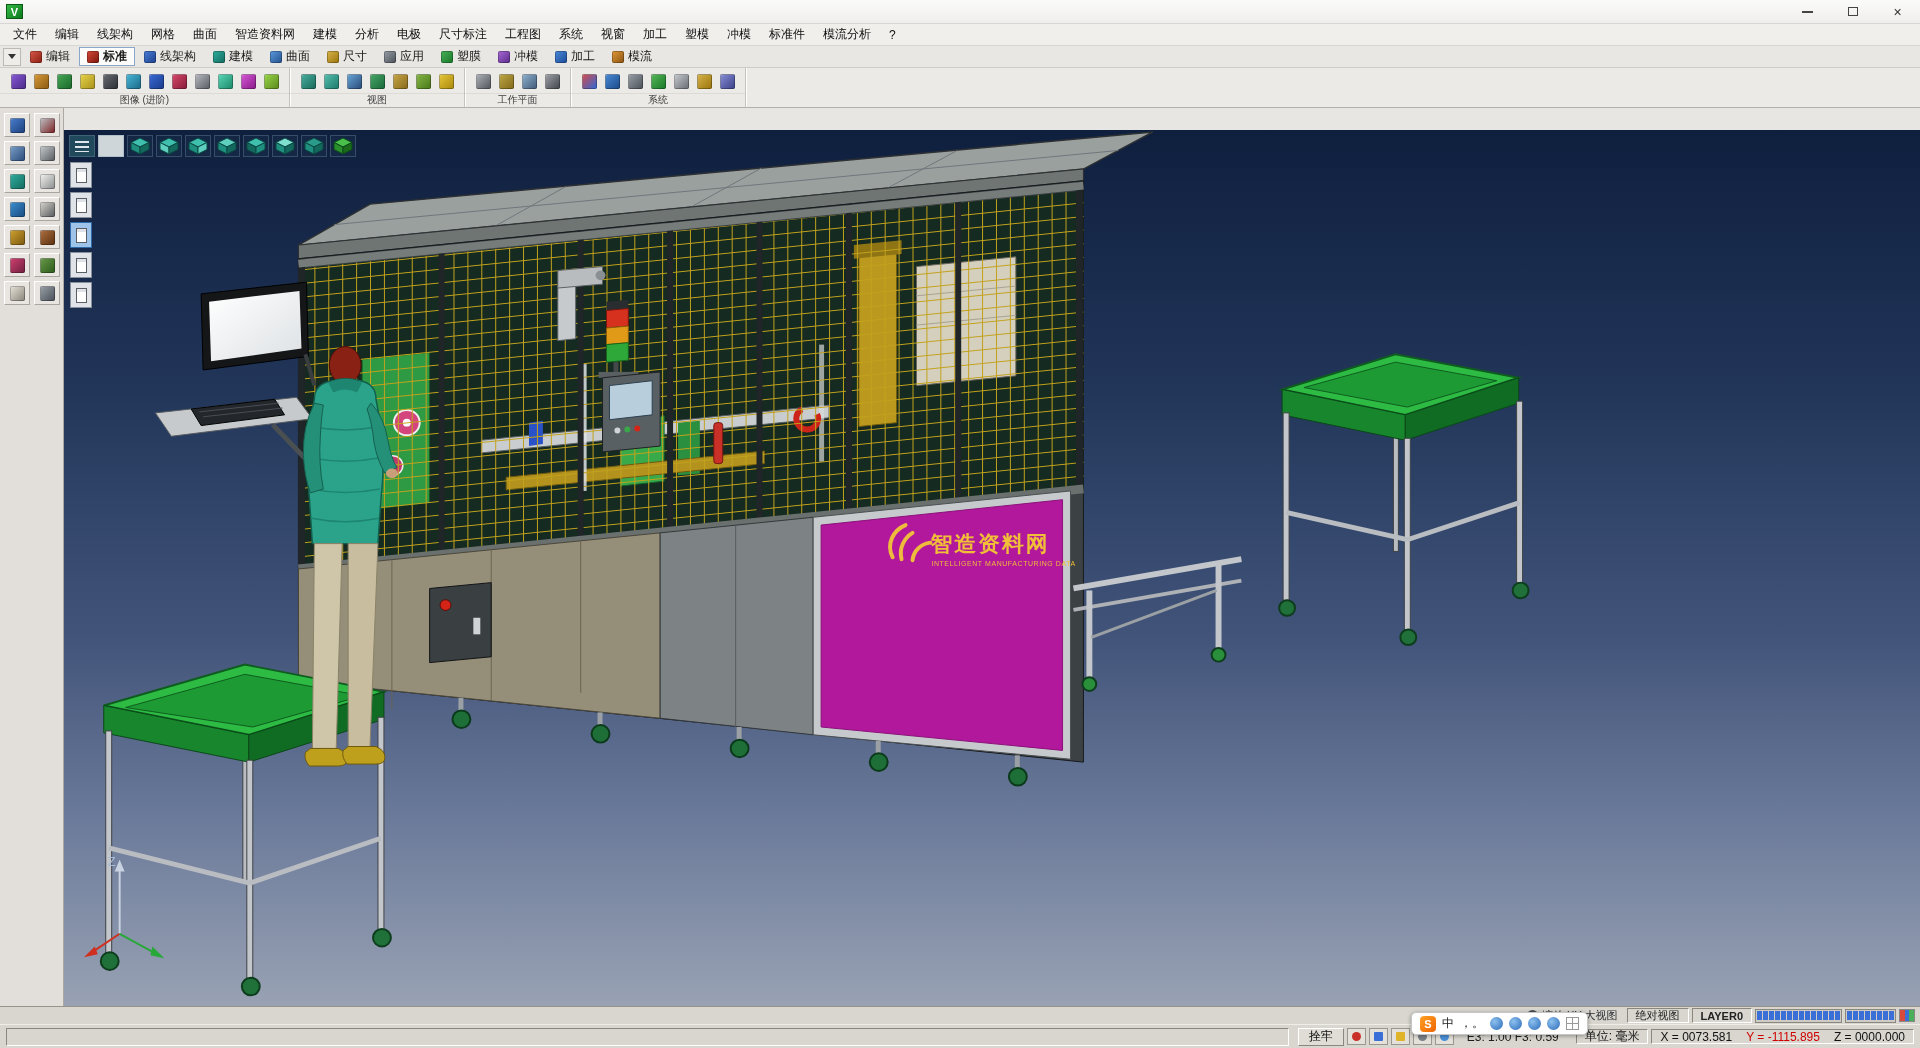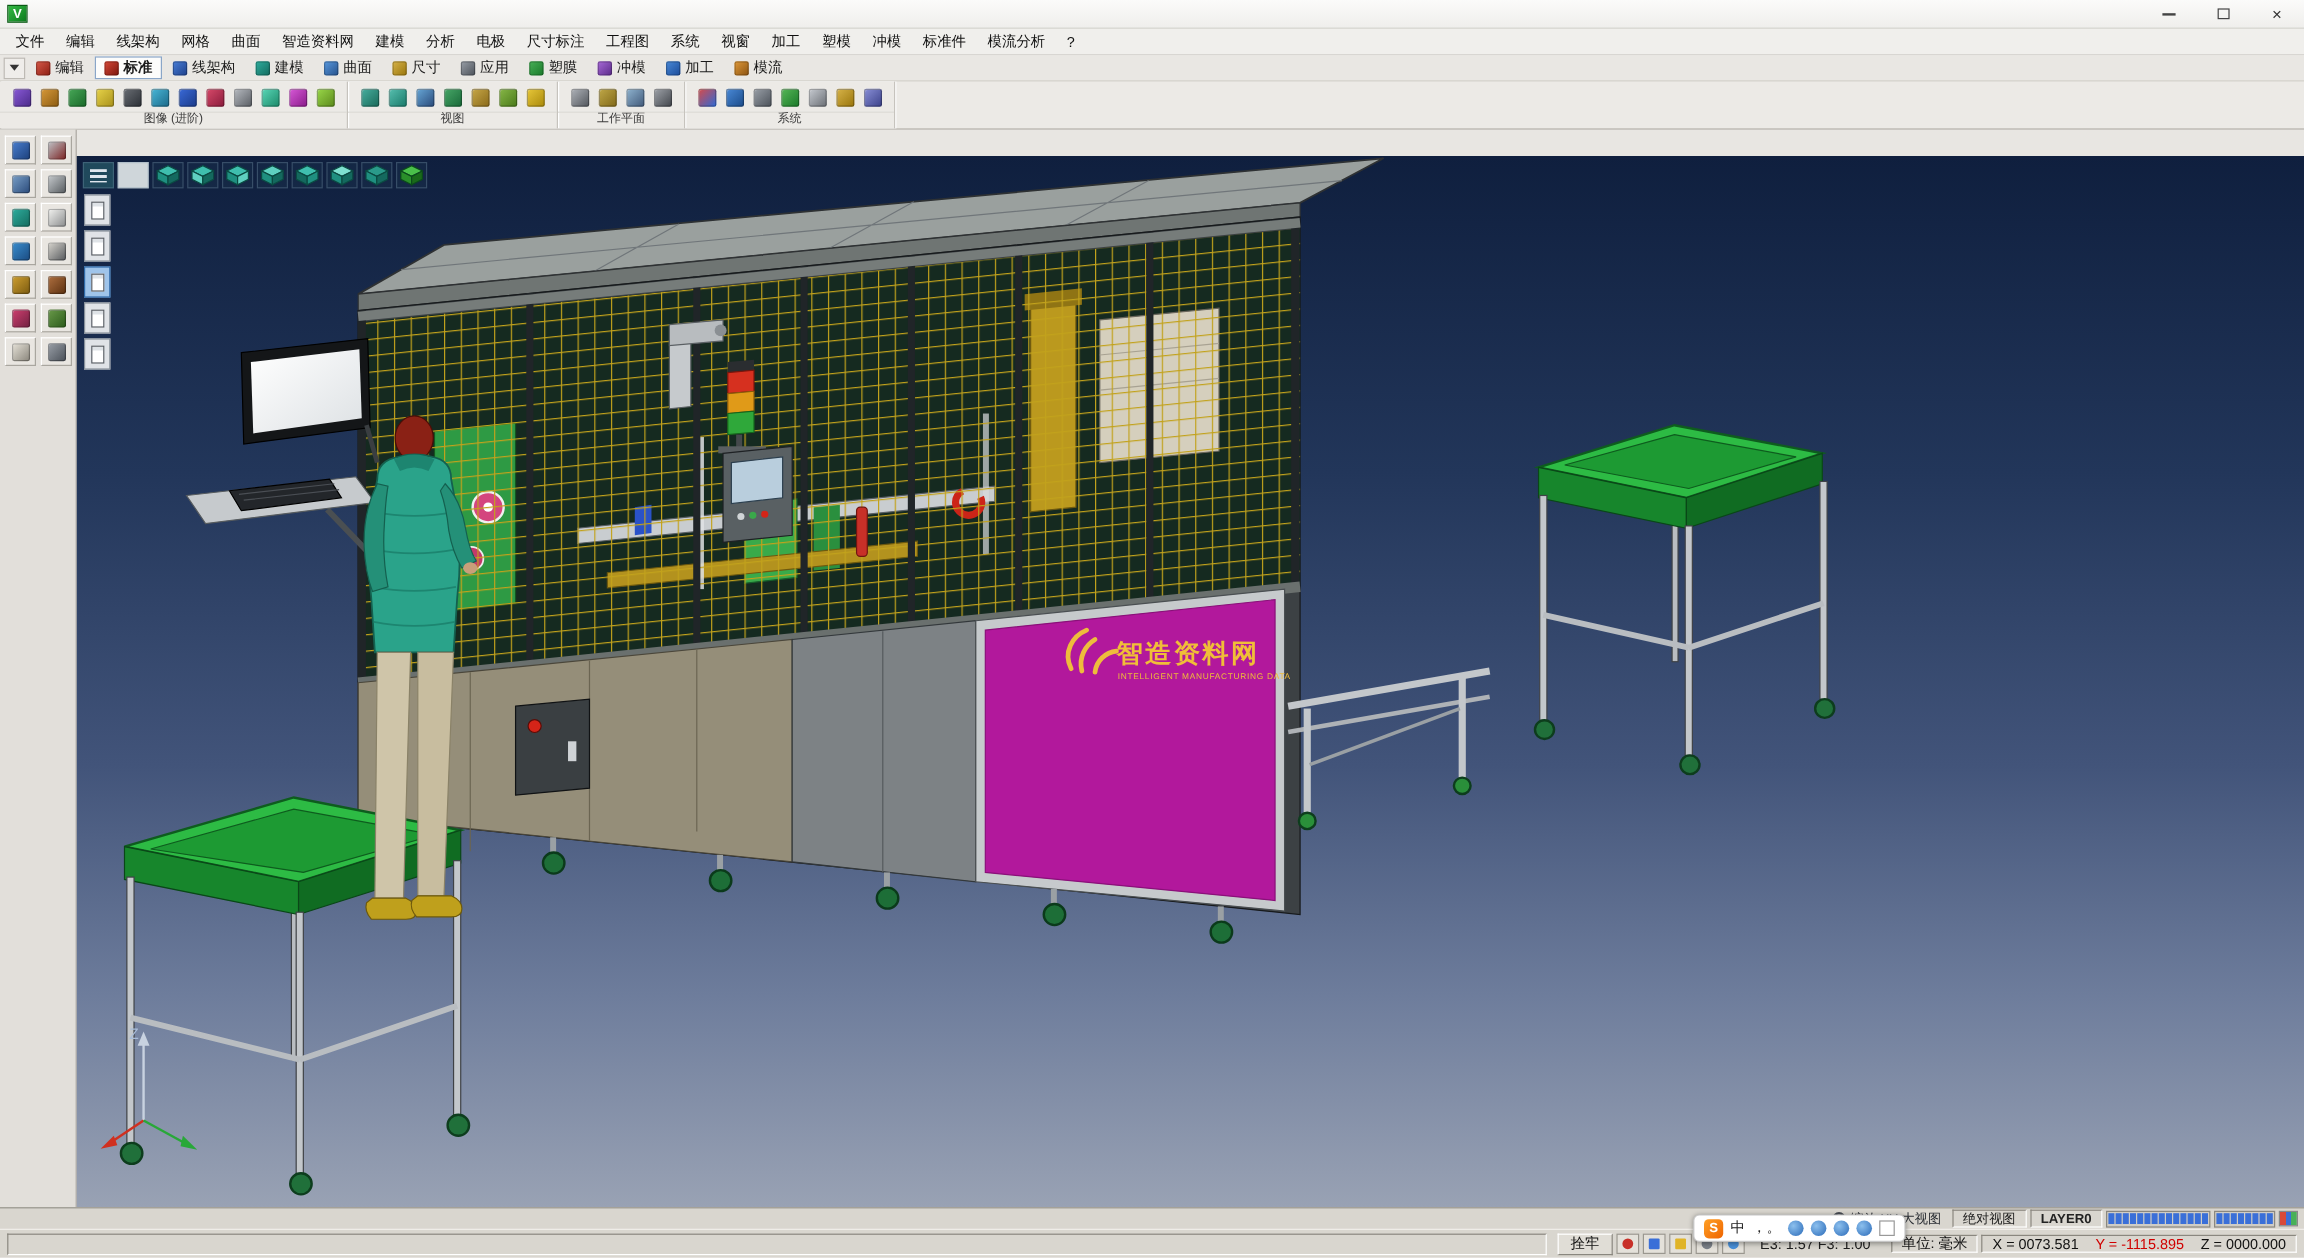--- a/index.html
+++ b/index.html
@@ -564,21 +564,21 @@
     </div>
 
     <div class="status2">
       <div class="msgcell"></div>
       <div class="btnr">拴牢</div>
       <span class="sic" style="--c:#c83028;--r:50%"></span>
       <span class="sic" style="--c:#3a6fd8"></span>
       <span class="sic" style="--c:#e0b428"></span>
       <span class="sic" style="--c:#7a8088;--r:50%"></span>
       <span class="sic" style="--c:#4a90d9;--r:50%"></span>
-      <span class="scaletext">E3: 1.57  F3: 1.00</span>
+      <span class="scaletext">E3: 1.00  F3: 0.59</span>
       <div class="cellr">
           <span>单位: 毫米</span>
         </div>
       <div class="cellr coords">
         <span>X = 0073.581</span>
         <span class="cy-red">Y = -1115.895</span>
         <span>Z = 0000.000</span>
       </div>
     </div>
 

